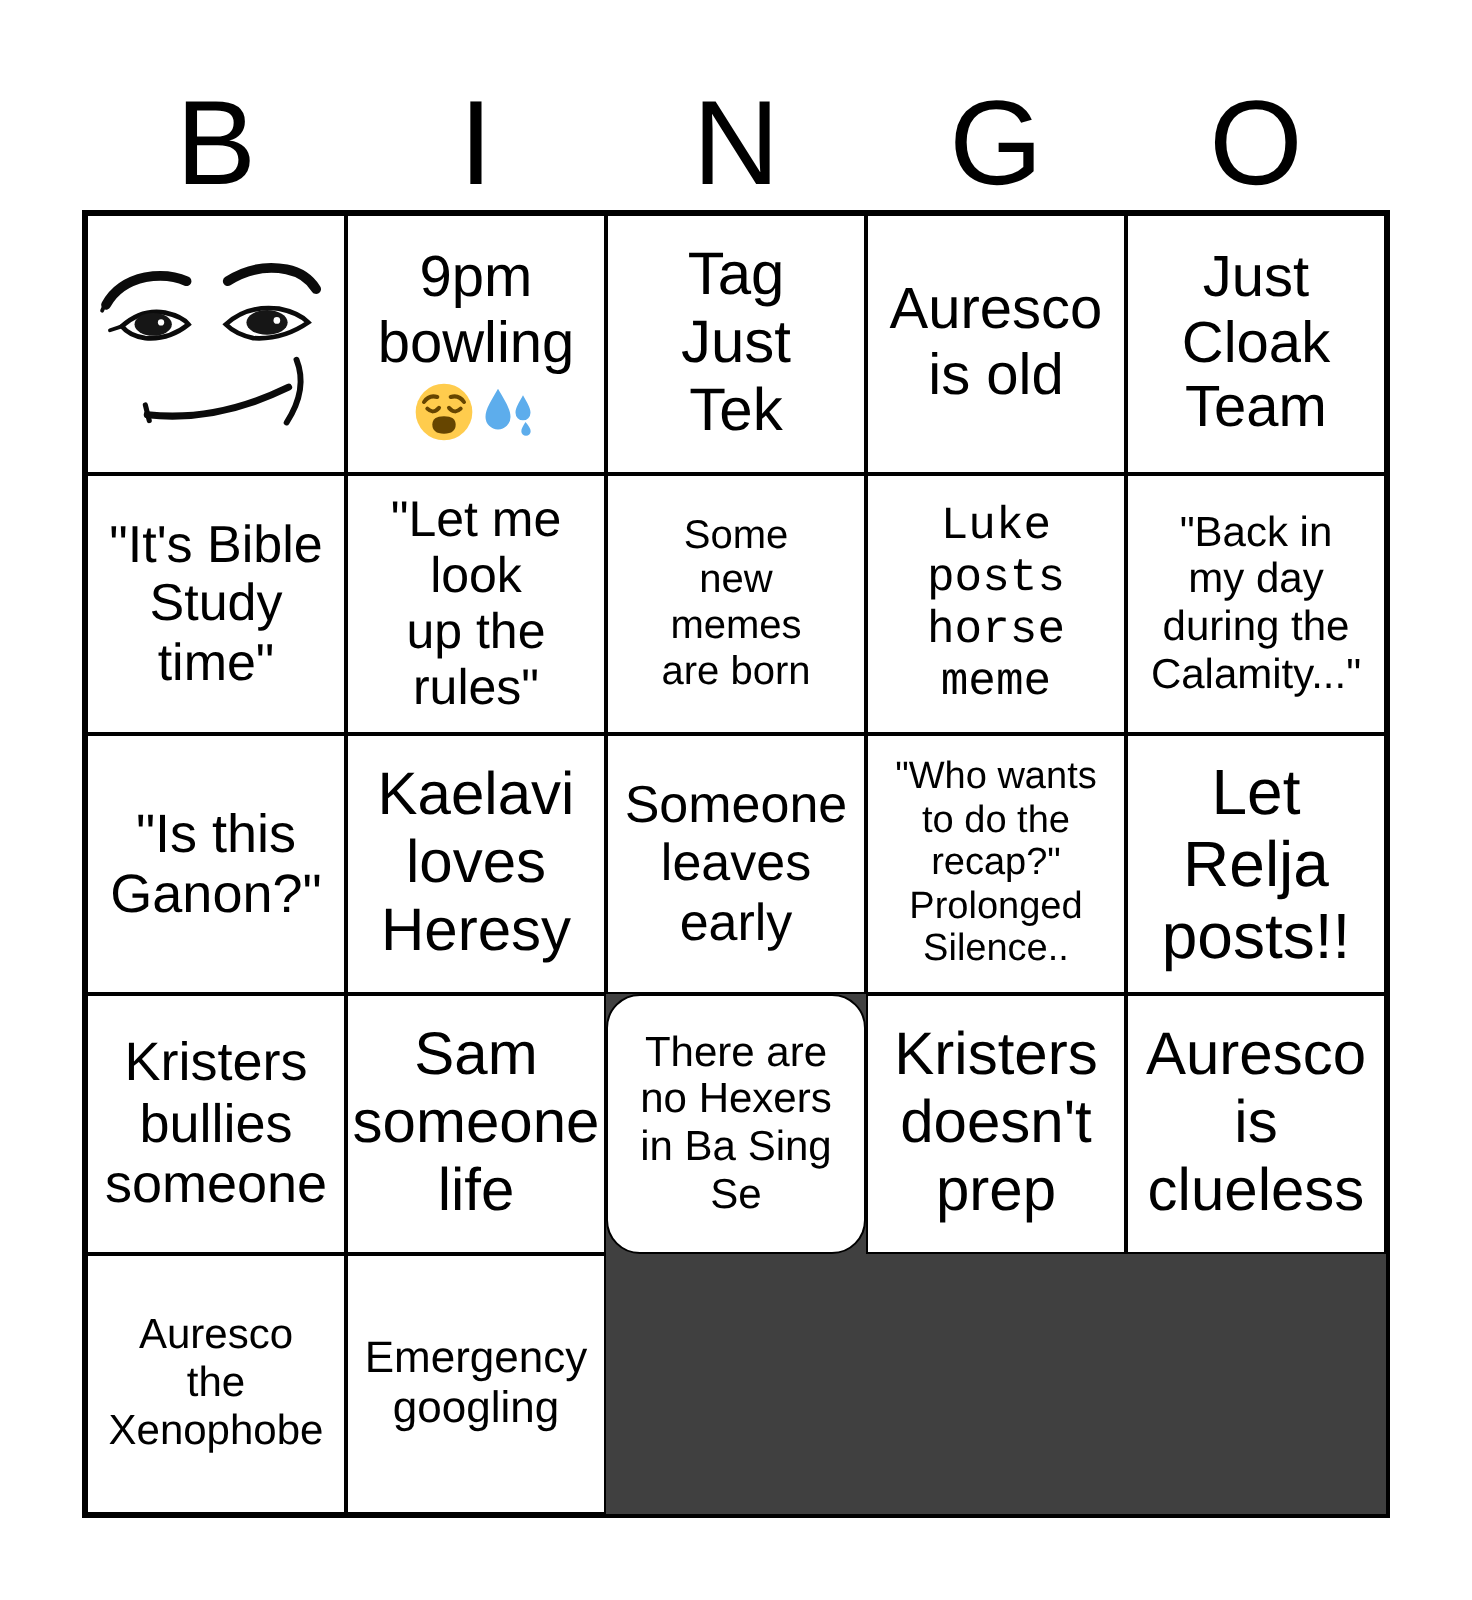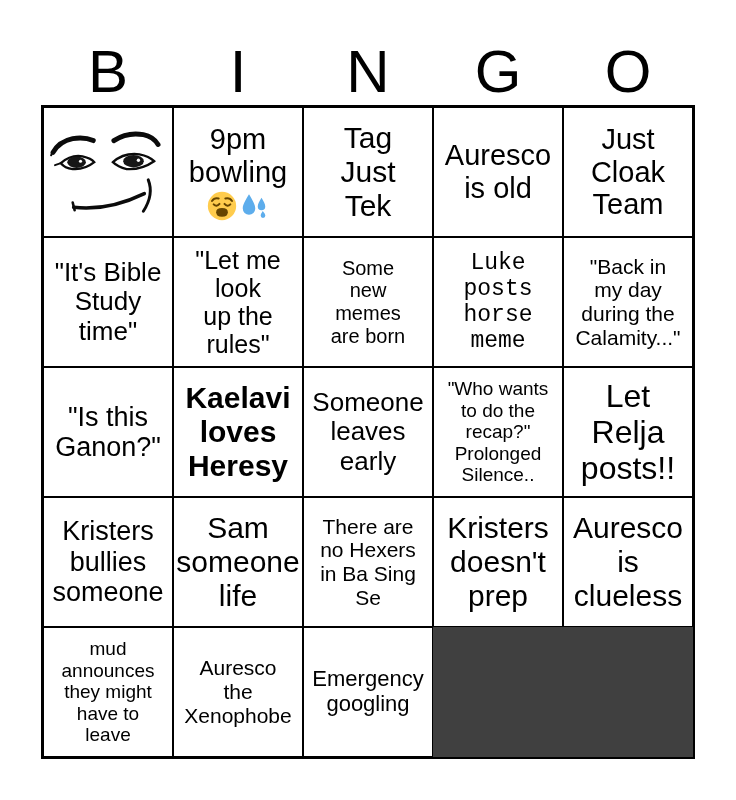--- a/index.html
+++ b/index.html
@@ -128,21 +128,21 @@
     <span class="ctext">"Back in
 my day
 during the
 Calamity..."</span>
   </div>
 
   <div class="cell" style="font-size: 27px;">
     <span class="ctext">"Is this
 Ganon?"</span>
   </div>
-  <div class="cell" style="font-size: 30px; font-weight: bold;">
+  <div class="cell" style="font-size: 30px;">
     <span class="ctext">Kaelavi
 loves
 Heresy</span>
   </div>
   <div class="cell" style="font-size: 26px;">
     <span class="ctext">Someone
 leaves
 early</span>
   </div>
   <div class="cell" style="font-size: 19px;">
@@ -161,44 +161,37 @@
   <div class="cell" style="font-size: 27px;">
     <span class="ctext">Kristers
 bullies
 someone</span>
   </div>
   <div class="cell" style="font-size: 30px;">
     <span class="ctext">Sam
 someone
 life</span>
   </div>
-  <div class="cell" style="font-size: 21px;">
+  <div class="cell" style="font-size: 21px; border-radius: 17px;">
     <span class="ctext">There are
 no Hexers
 in Ba Sing
 Se</span>
   </div>
   <div class="cell" style="font-size: 30px;">
     <span class="ctext">Kristers
 doesn't
 prep</span>
   </div>
 
   <div class="cell" style="font-size: 30px;">
     <span class="ctext">Auresco
 is
 clueless</span>
   </div>
-  <div class="cell" style="font-size: 19px;">
-    <span class="ctext">mud
-announces
-they might
-have to
-leave</span>
-  </div>
   <div class="cell" style="font-size: 21px;">
     <span class="ctext">Auresco
 the
 Xenophobe</span>
   </div>
   <div class="cell" style="font-size: 22px;">
     <span class="ctext">Emergency
 googling</span>
   </div>
 

